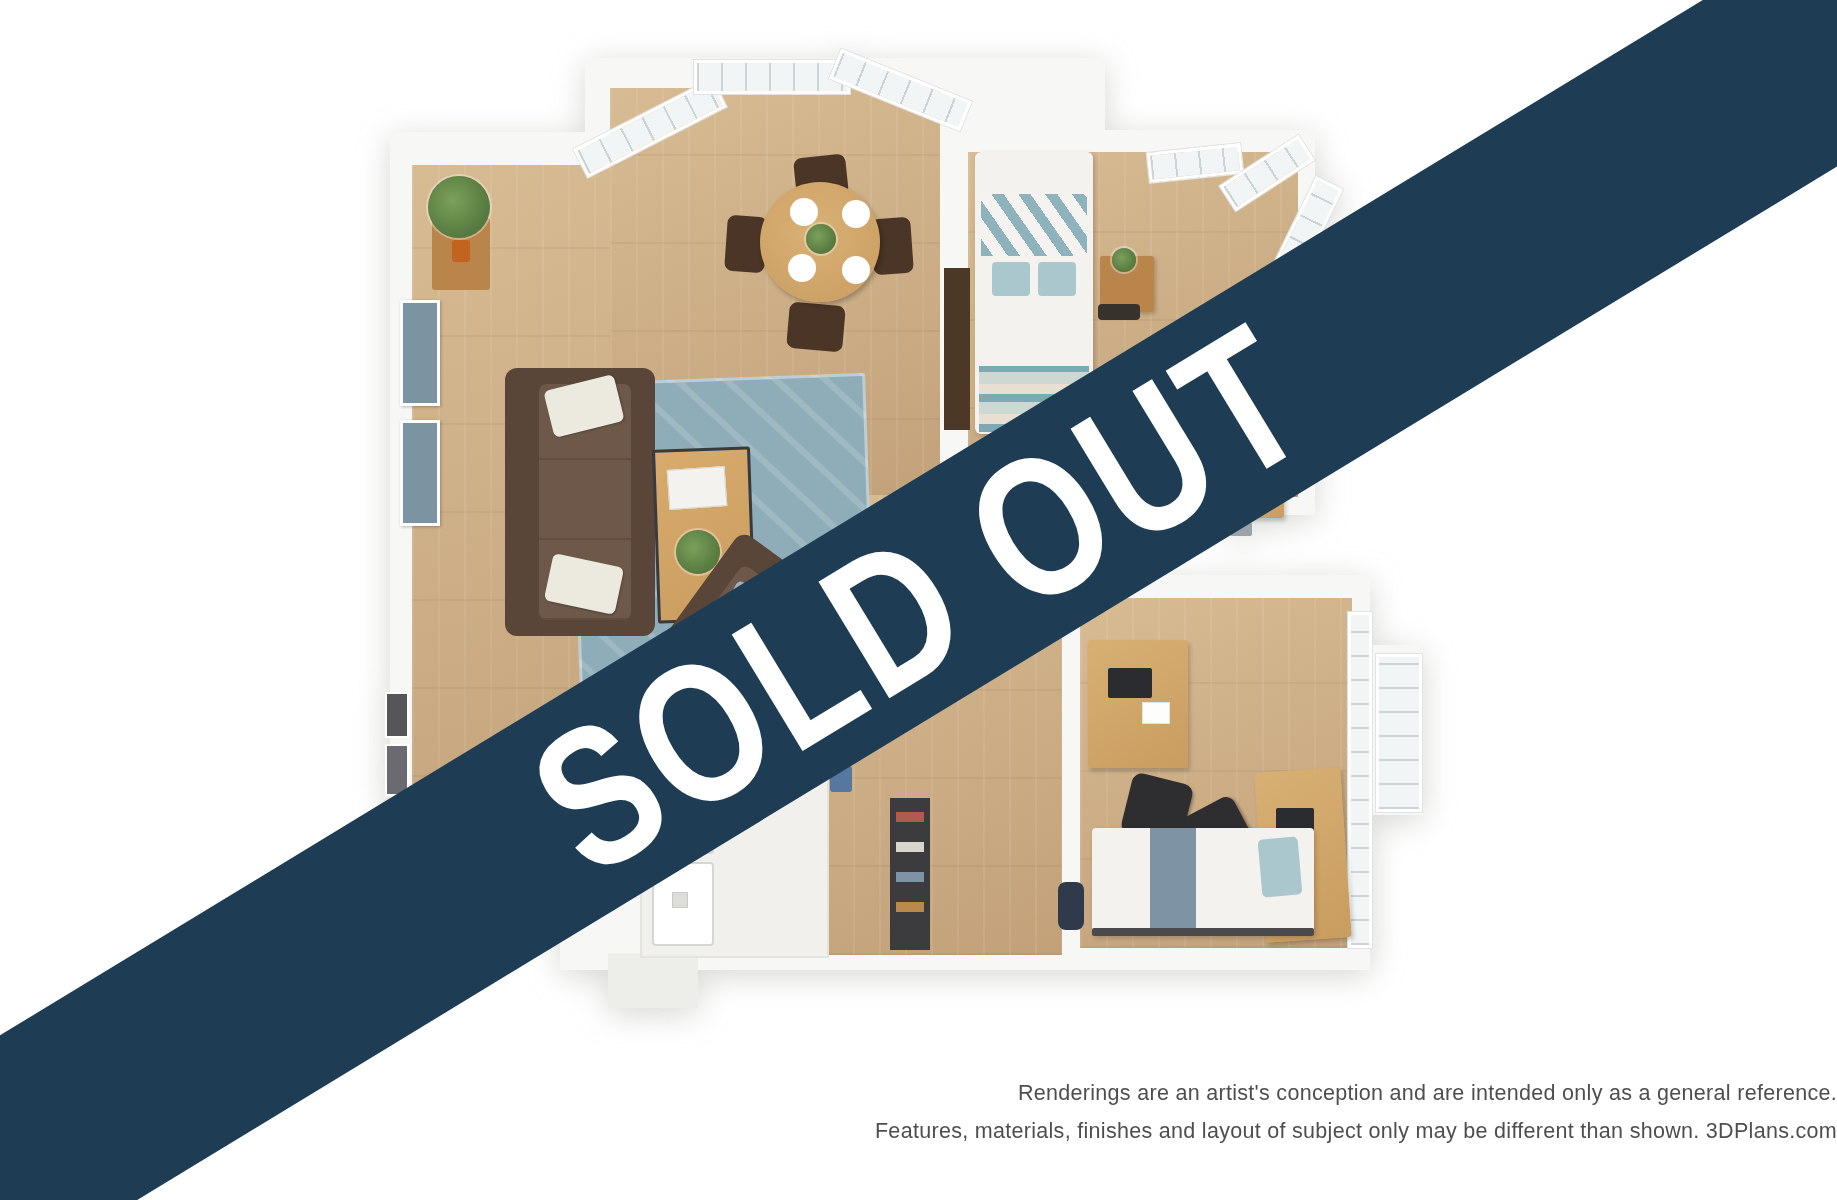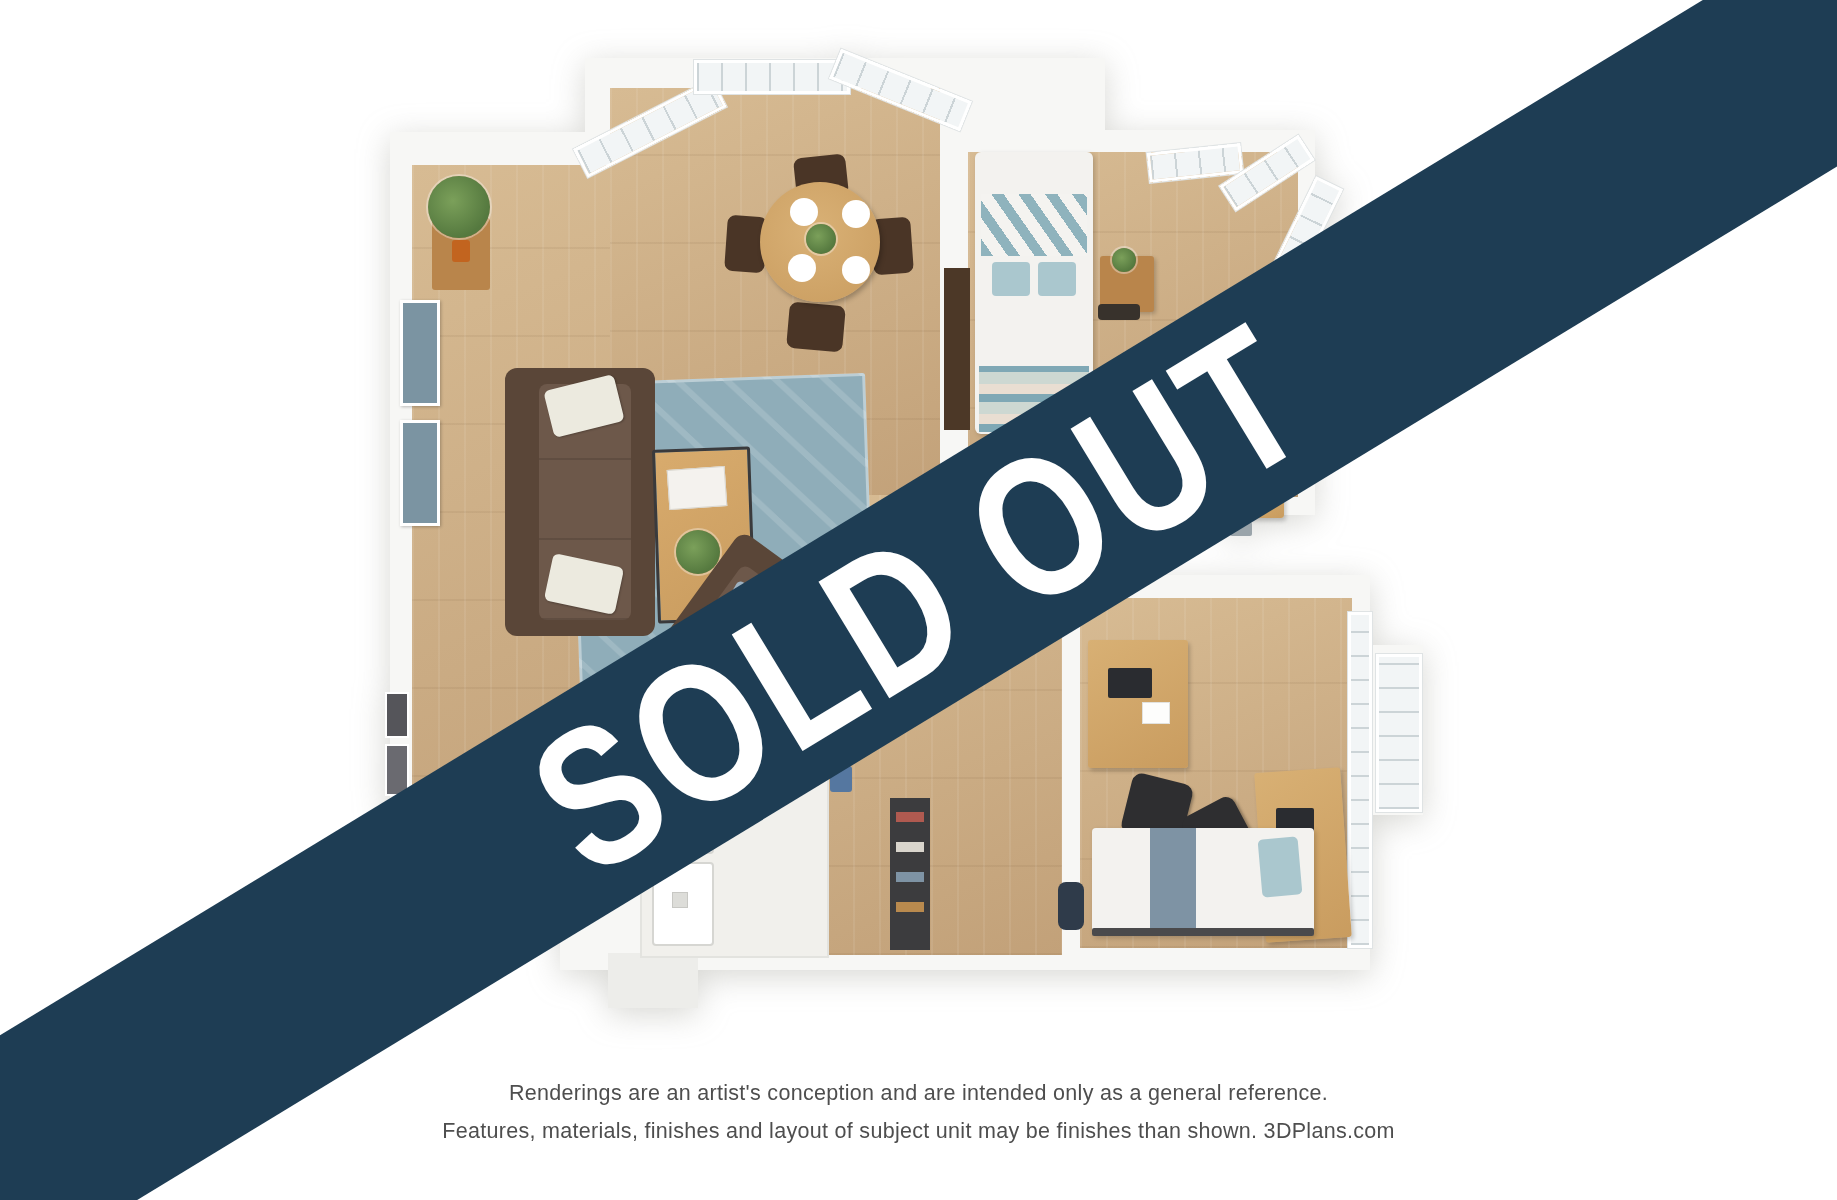--- a/index.html
+++ b/index.html
@@ -45,21 +45,21 @@
       box-shadow:0 0 0 2px rgba(255,255,255,.35);}
 
   
   .banner{position:absolute;left:920px;top:600px;width:2800px;height:212px;
       transform:translate(-50%,-50%) rotate(-31.3deg);
       background:var(--navy);display:flex;align-items:center;justify-content:center;z-index:50;}
   .banner span{font-weight:bold;font-size:198px;line-height:212px;color:var(--banner-text);
       letter-spacing:6px;white-space:nowrap;transform:scaleX(.8);}
 
   
-  .disclaimer{position:absolute;left:0;top:1082px;width:1837px;text-align:center;z-index:20;}
+  .disclaimer{position:absolute;left:0;top:1082px;width:1837px;text-align:right;z-index:20;}
   .disclaimer p{margin:0 0 15px 0;font-size:21.5px;line-height:23px;color:var(--text-gray);letter-spacing:.3px;}
 </style>
 </head>
 <body>
 
 <div class="stage">
 
   <div class="floorplan">
 
     <div class="wall abs" style="left:390px;top:132px;width:445px;height:785px"></div>
@@ -162,16 +162,16 @@
     <div class="abs" style="left:1092px;top:928px;width:222px;height:8px;background:#4a4a4c;border-radius:2px"></div>
     <div class="abs" style="left:1058px;top:882px;width:26px;height:48px;background:#2f3b4a;border-radius:8px"></div>
   </div>
 
   <div class="banner">
     <span>SOLD OUT</span>
   </div>
 
   <div class="disclaimer">
     <p>Renderings are an artist's conception and are intended only as a general reference.</p>
-    <p>Features, materials, finishes and layout of subject unit may be finishes than shown. 3DPlans.com</p>
+    <p>Features, materials, finishes and layout of subject only may be different than shown. 3DPlans.com</p>
   </div>
 
 </div>
 
 </body></html>

